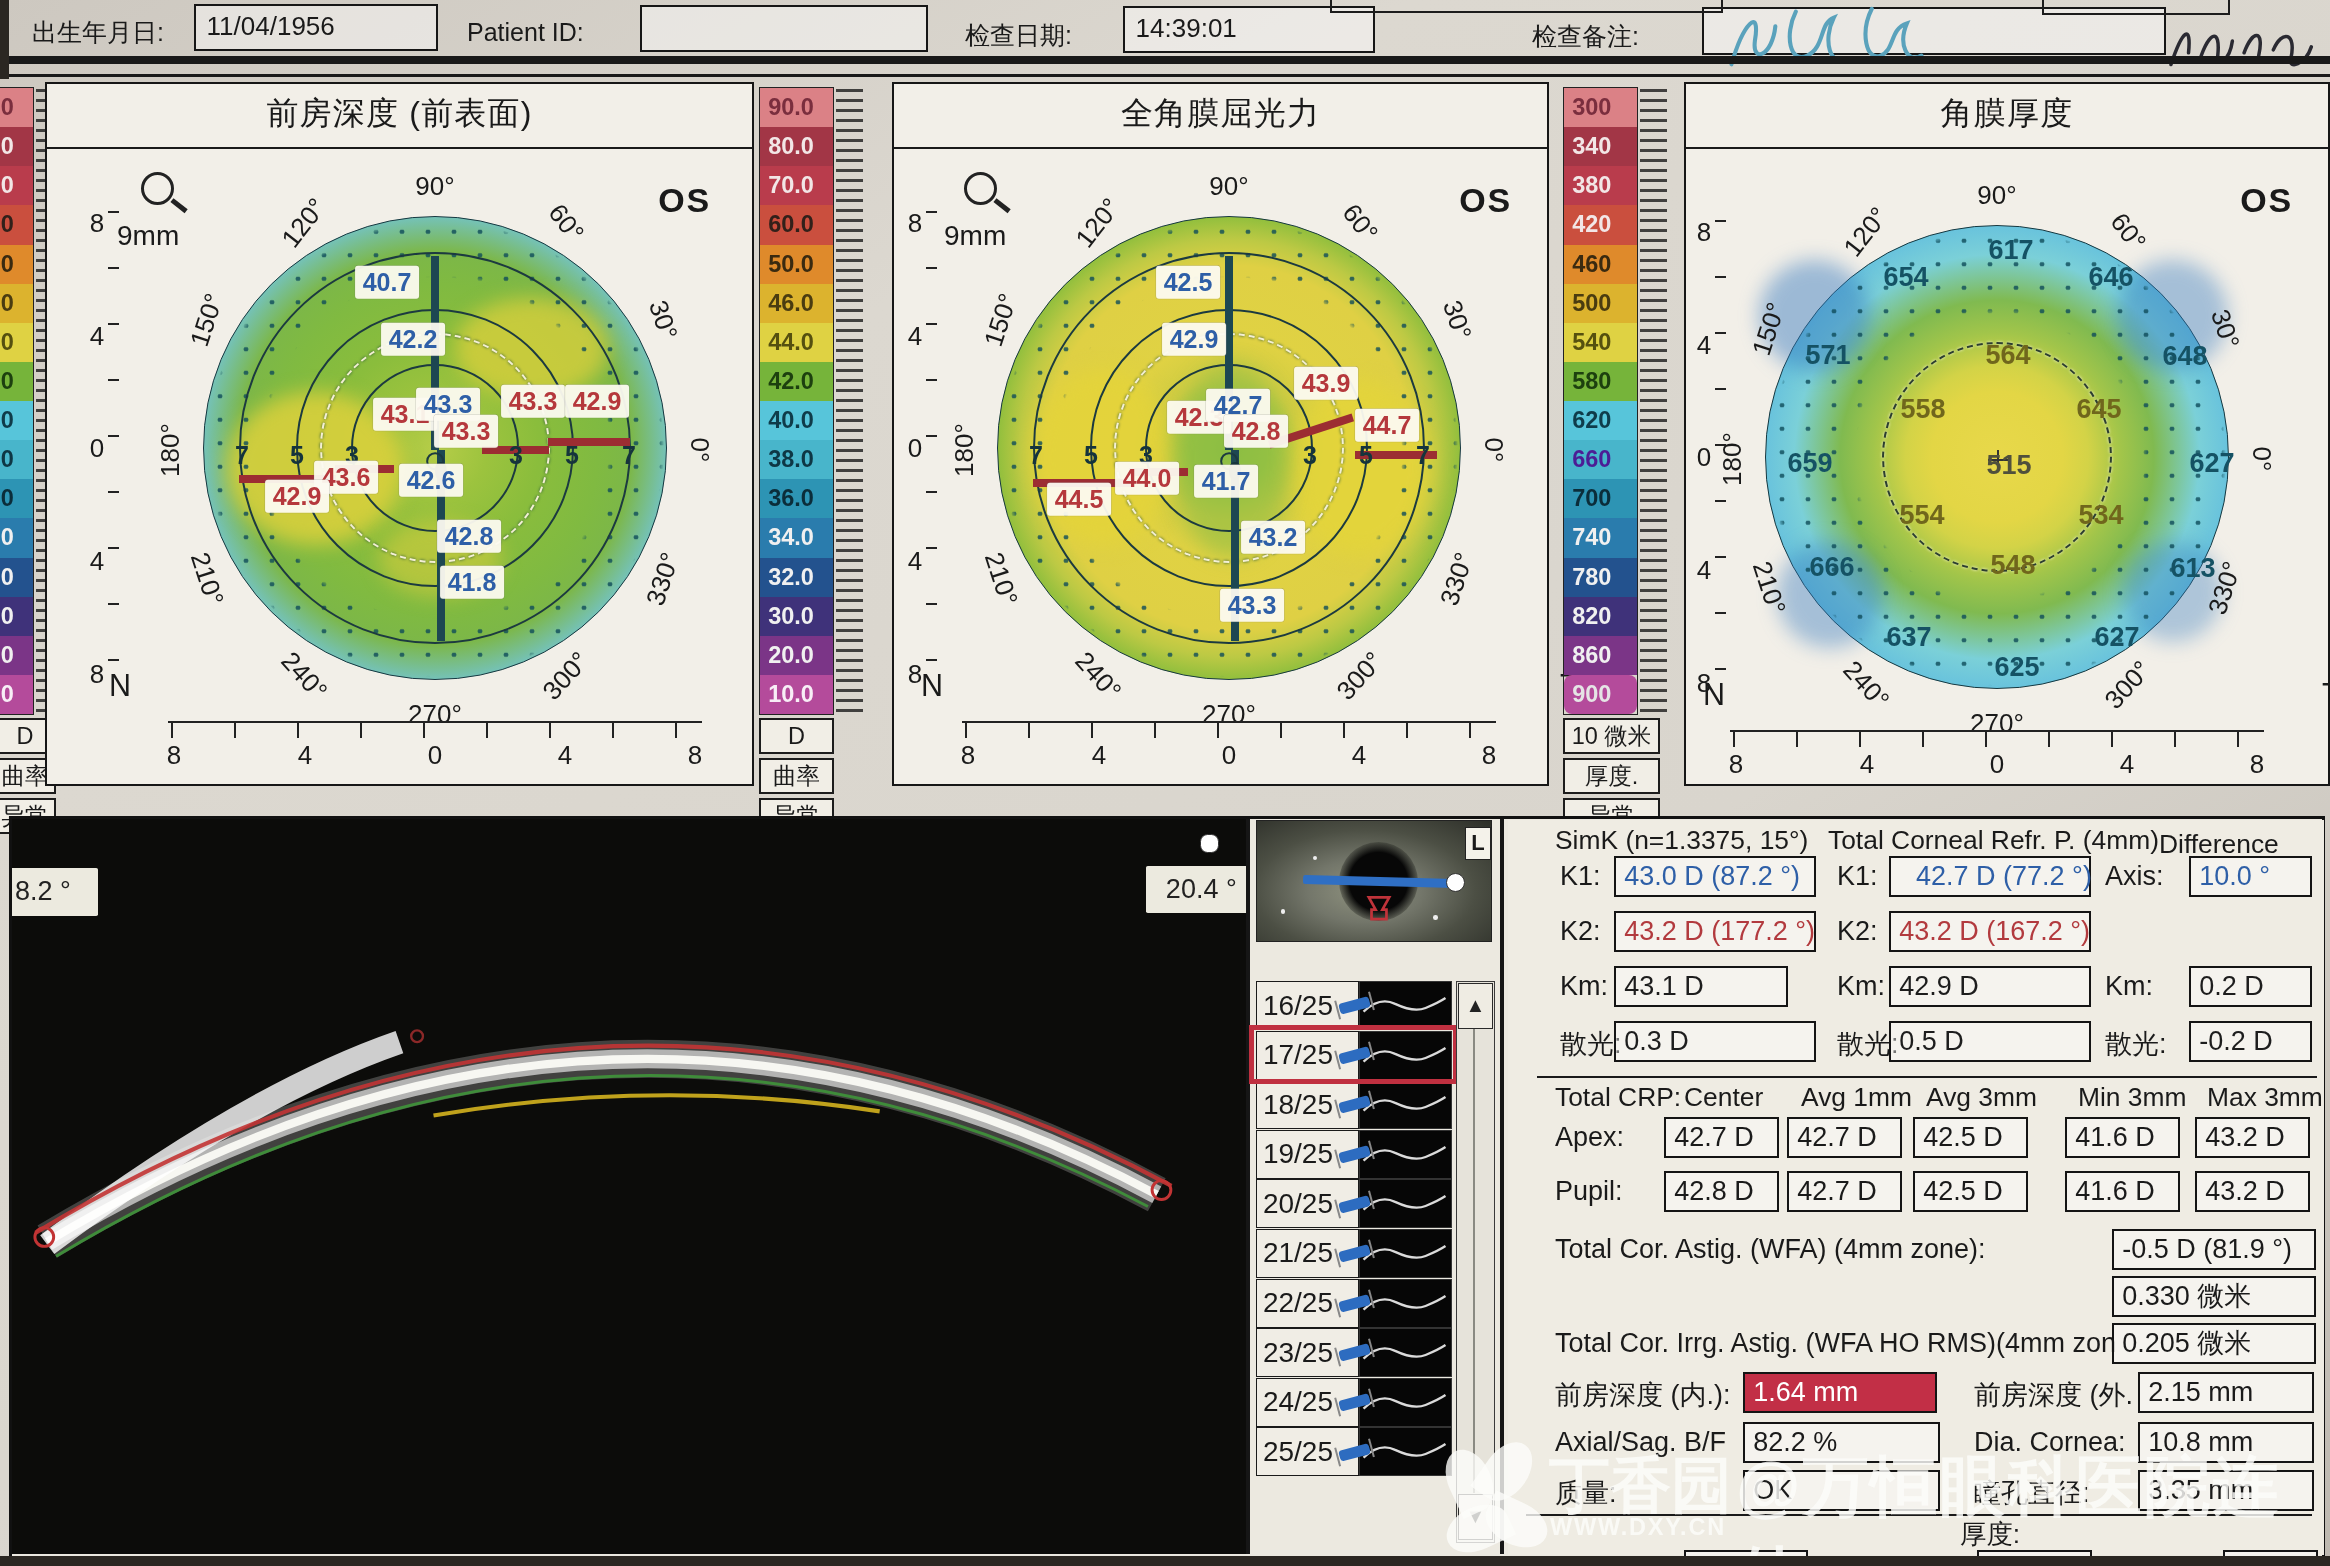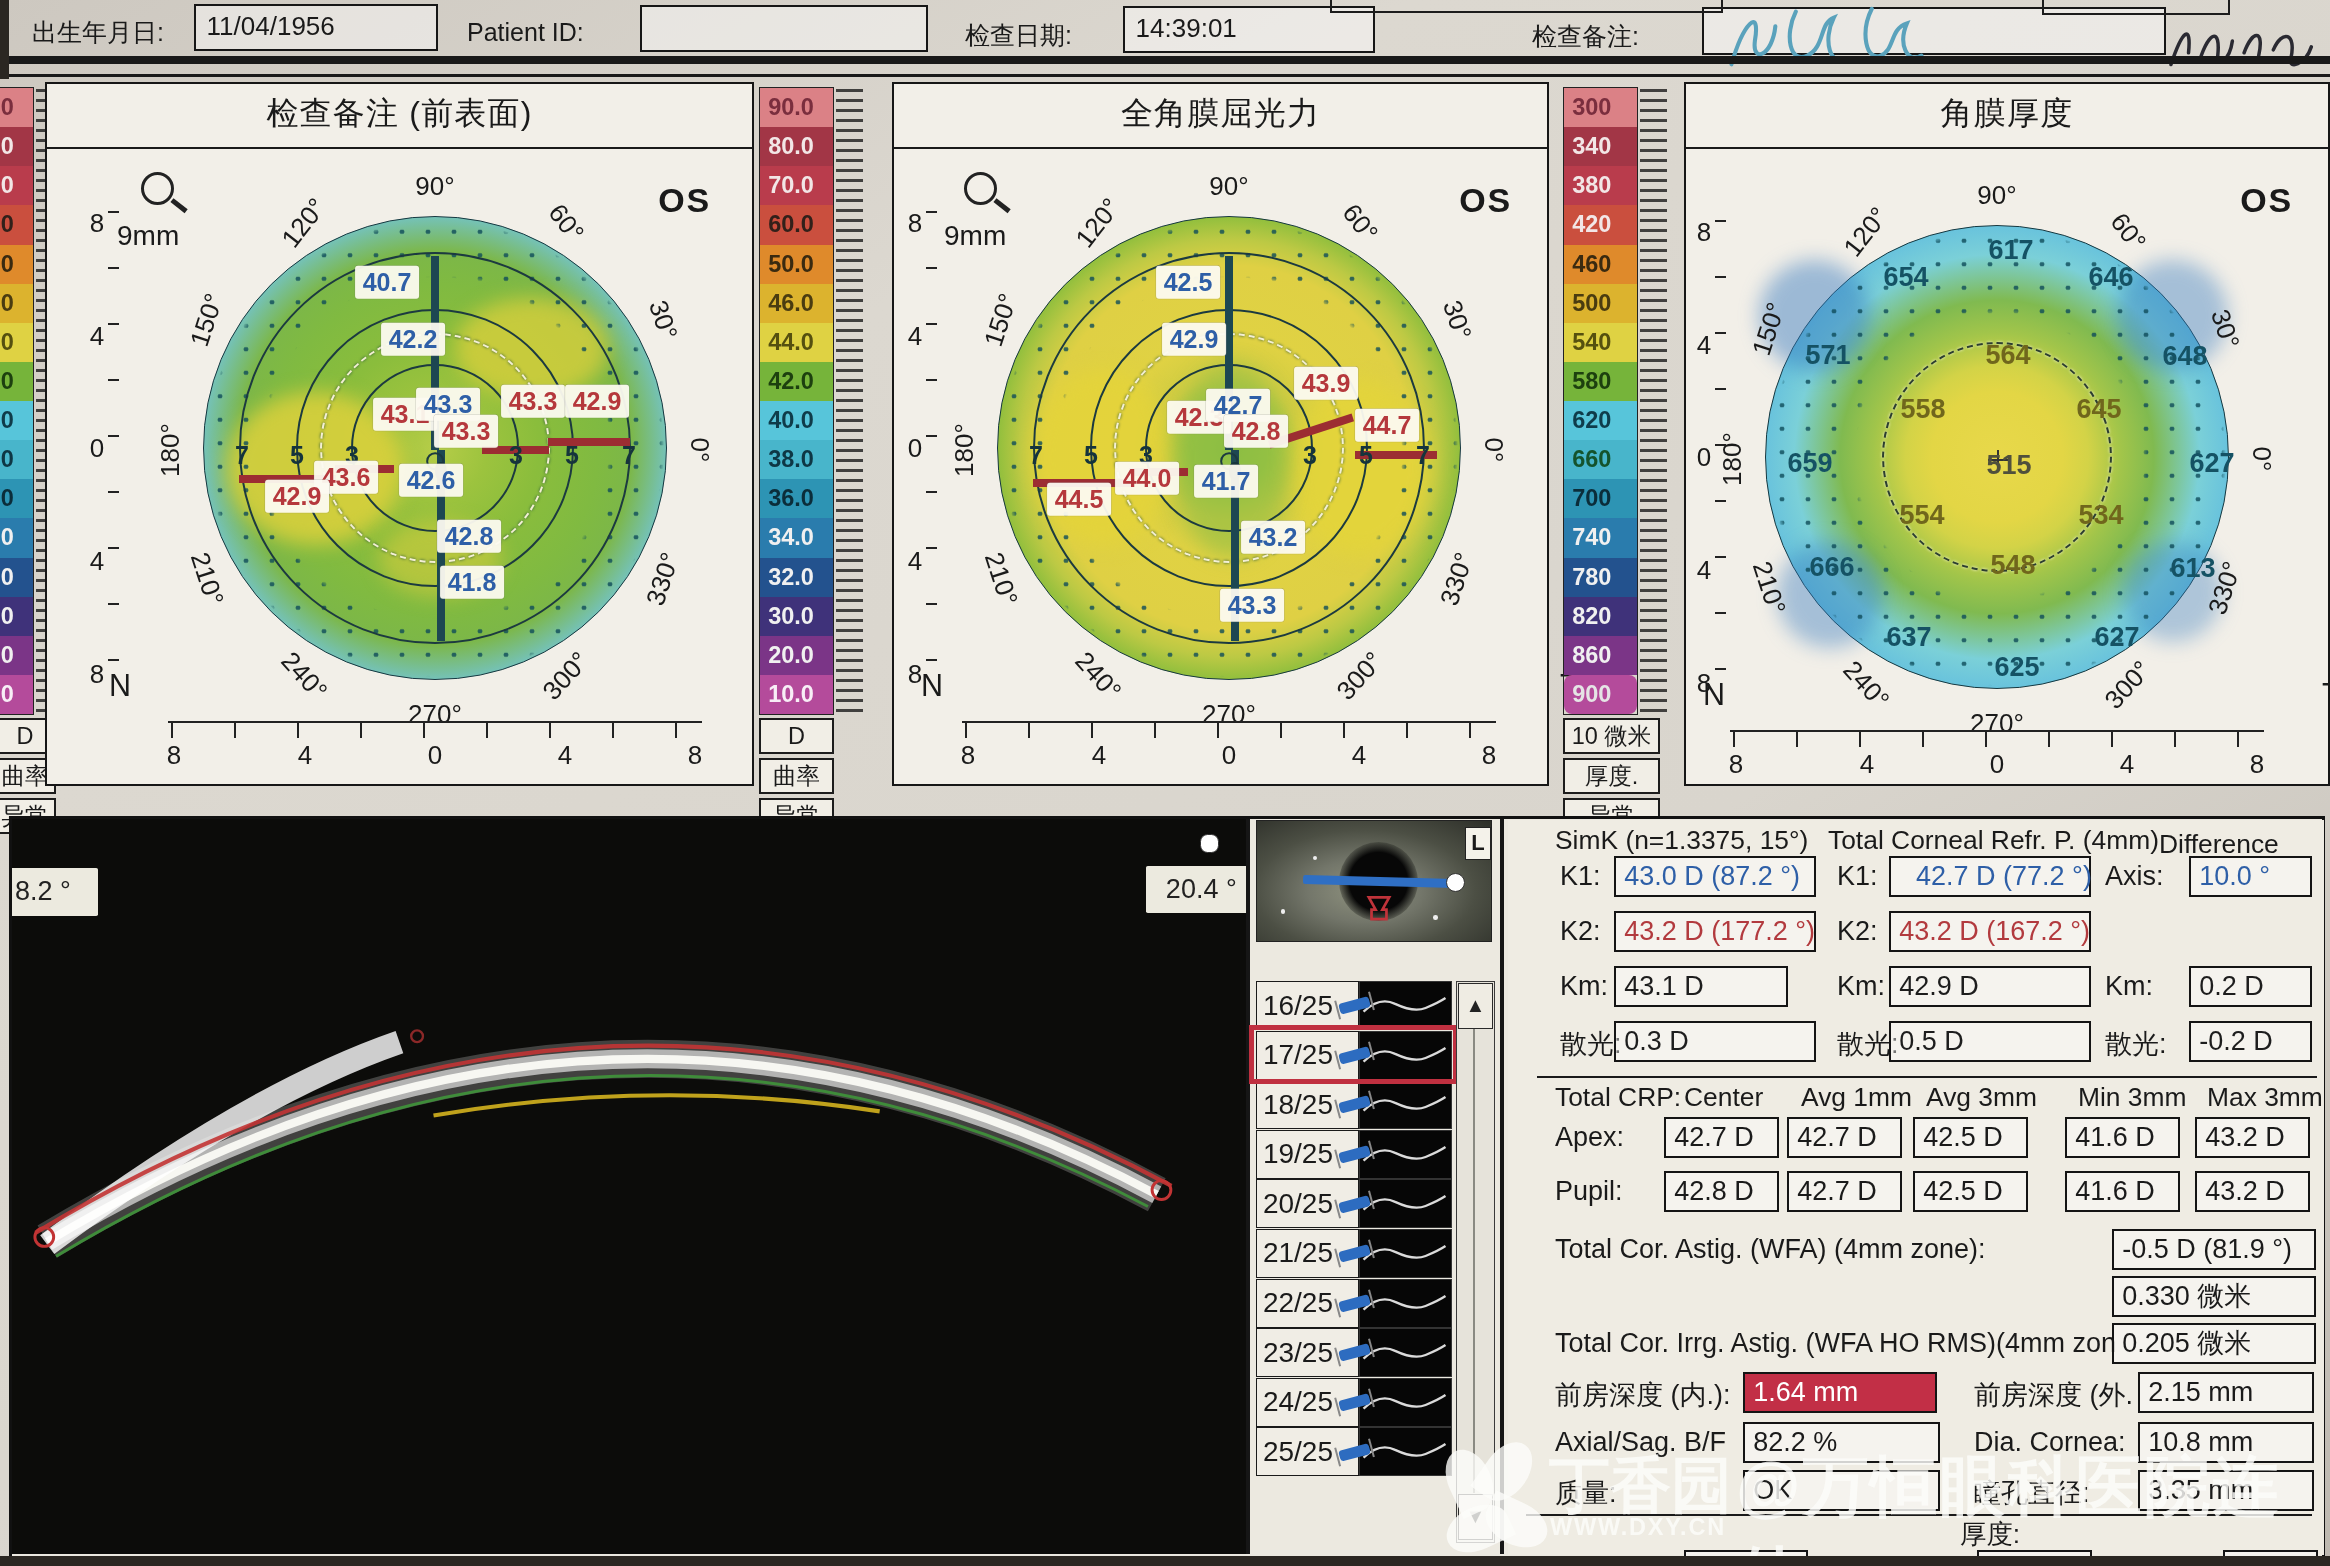--- a/index.html
+++ b/index.html
@@ -147,21 +147,21 @@
       <div class="srow" style="background: rgb(123, 53, 135); color: rgb(240, 240, 240);">20.0</div>
       <div class="srow" style="background: rgb(180, 75, 155); color: rgb(248, 238, 246);">10.0</div>
     </div>
 </div>
 <div class="ticks" style="left:36px;top:89px;height:623px"></div>
 <div class="sunit" style="left:-5.9px;top:718px;width:62px;height:36px">D</div>
 <div class="sunit" style="left:-5.9px;top:758px;width:62px;height:36px">曲率</div>
 <div class="sunit" style="left:-5.9px;top:798px;width:62px;height:36px">异常</div>
 
 <div class="panel" style="left:45px;top:82px;width:709px;height:704px">
-  <div class="ptitle">检查备注 (前表面)</div>
+  <div class="ptitle">前房深度 (前表面)</div>
   <div class="prule"></div>
   <div class="mag" style="left:94px;top:88px"></div>
   <div class="zoomtxt" style="left:70px;top:136px">9mm</div>
   <div class="os" style="right:41px;top:97px">OS</div>
   <div class="map" style="left:156px;top:132px">
     <div class="field f1"></div>
     <div class="blob" style="left:23.5px;top:176px;width:176px;height:153px;background:rgba(226,210,60,.8)"></div>
     <div class="blob" style="left:252px;top:82px;width:153px;height:100px;background:rgba(226,210,60,.7)"></div>
     <div class="blob" style="left:176px;top:305px;width:123px;height:76px;background:rgba(216,205,62,.55)"></div>
     <div class="dots"></div>
@@ -353,21 +353,21 @@
 
 <div class="srow" style="background: rgb(219, 129, 134); color: rgb(122, 46, 62);">300</div>
     <div class="srow" style="background: rgb(162, 54, 70); color: rgb(242, 230, 230);">340</div>
     <div class="srow" style="background: rgb(185, 60, 76); color: rgb(242, 230, 230);">380</div>
     <div class="srow" style="background: rgb(202, 79, 62); color: rgb(242, 230, 230);">420</div>
     <div class="srow" style="background: rgb(223, 138, 43); color: rgb(58, 42, 16);">460</div>
     <div class="srow" style="background: rgb(220, 179, 46); color: rgb(74, 60, 16);">500</div>
     <div class="srow" style="background: rgb(223, 210, 67); color: rgb(85, 80, 15);">540</div>
     <div class="srow" style="background: rgb(118, 180, 58); color: rgb(29, 64, 15);">580</div>
     <div class="srow" style="background: rgb(87, 197, 218); color: rgb(15, 60, 74);">620</div>
-    <div class="srow" style="background: rgb(72, 181, 203); color: #14532d;">660</div>
+    <div class="srow" style="background: rgb(72, 181, 203); color: #4c1d95;">660</div>
     <div class="srow" style="background: rgb(45, 148, 180); color: rgb(11, 45, 58);">700</div>
     <div class="srow" style="background: rgb(42, 124, 173); color: rgb(240, 240, 240);">740</div>
     <div class="srow" style="background: rgb(35, 82, 142); color: rgb(240, 240, 240);">780</div>
     <div class="srow" style="background: rgb(63, 50, 122); color: rgb(240, 240, 240);">820</div>
     <div class="srow" style="background: rgb(123, 53, 135); color: rgb(240, 240, 240);">860</div>
     <div class="srow" style="background: rgb(180, 75, 155); color: #e5e5e5; border-radius: 8px;">900</div>
   </div>
 <div class="ticks" style="left:1640px;top:89px;height:623px"></div>
 <div class="sunit" style="left:1563px;top:718px;width:97px;height:36px">10 微米</div>
 <div class="sunit" style="left:1563px;top:758px;width:97px;height:36px">厚度.</div>

